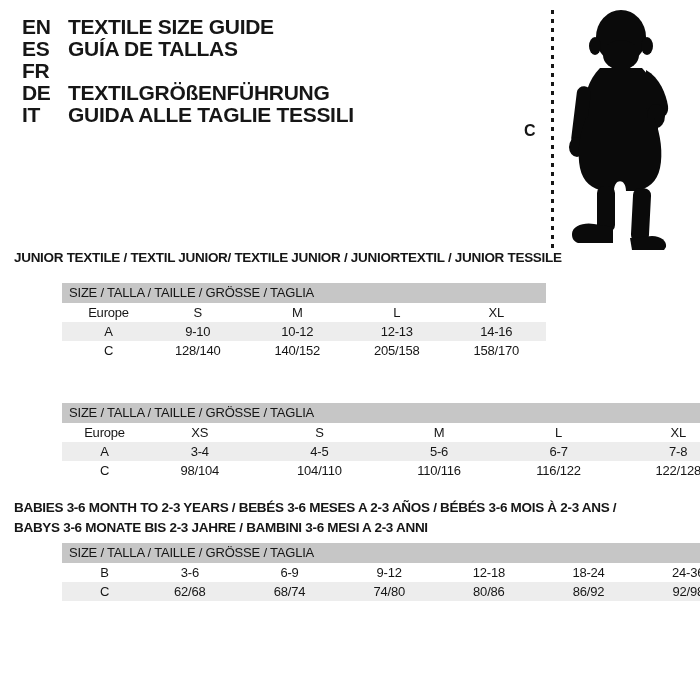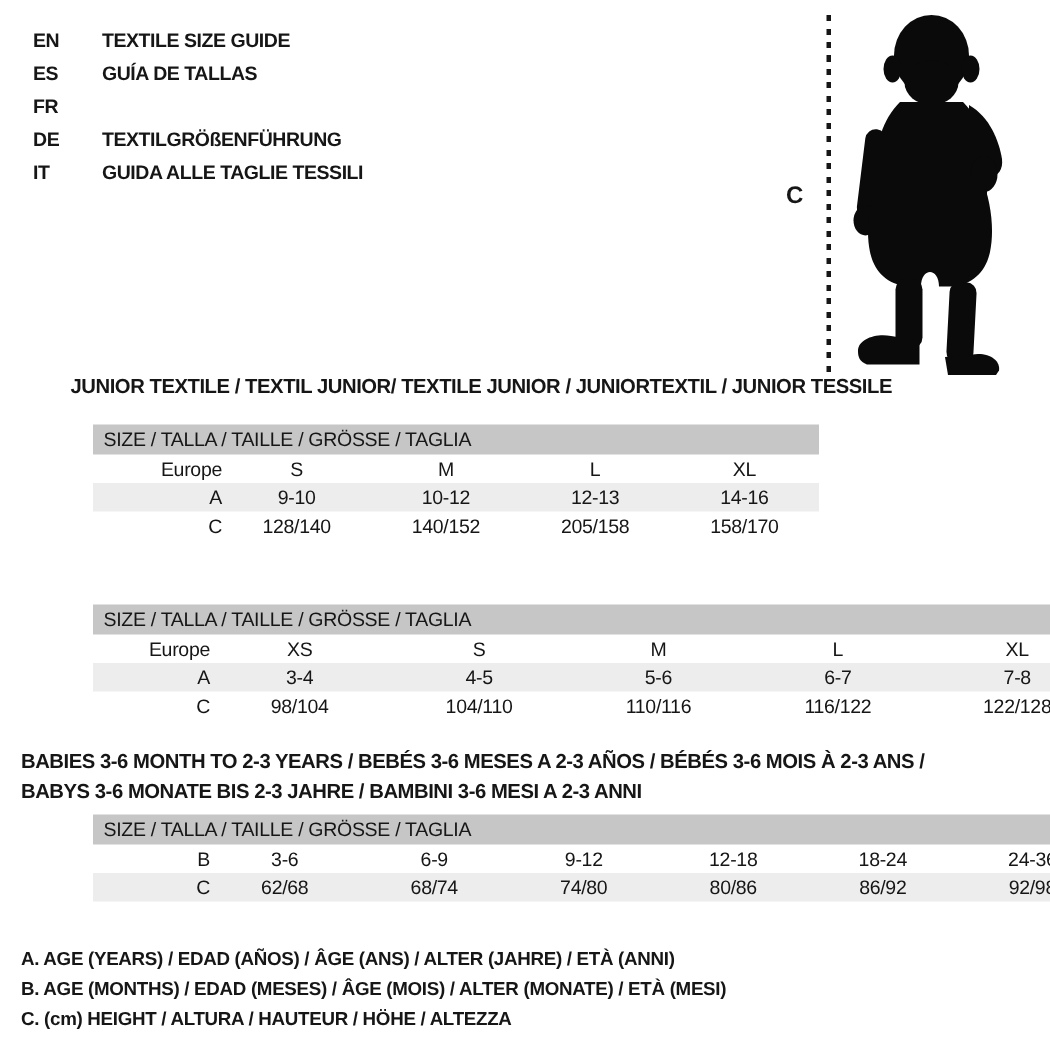--- a/index.html
+++ b/index.html
@@ -9,41 +9,41 @@
     --alt_row:#ededed;
     --silhouette:#0a0a0a;
   }
   *{box-sizing:border-box;margin:0;padding:0;}
   html,body{background:#f4f4f4;}
   body{font-family:"Liberation Sans","DejaVu Sans",sans-serif;color:var(--text);}
   .canvas{position:relative;width:700px;height:700px;background:var(--background);overflow:hidden;}
 
   
   .lang-block{position:absolute;left:22px;top:16px;}
-  .lang-row{display:flex;height:22px;line-height:22px;font-weight:bold;font-size:13px;letter-spacing:-0.3px;}
+  .lang-row{display:flex;height:22px;line-height:22px;font-weight:bold;font-size:21px;letter-spacing:-0.3px;}
   .lang-code{width:46px;}
   .lang-title{white-space:nowrap;text-align:center;}
 
   
   .dash-line{position:absolute;left:551px;top:10px;width:3px;height:240px;
     background:repeating-linear-gradient(to bottom,var(--text) 0 4px,transparent 4px 9px);}
   .height-label{position:absolute;left:524px;top:122px;font-weight:bold;font-size:16px;}
   .silhouette{position:absolute;left:560px;top:6px;width:136px;height:246px;}
 
   
   .tbl-title{position:absolute;left:14px;font-weight:bold;font-size:13.5px;letter-spacing:-0.3px;white-space:nowrap;}
   .tbl-title .sub{font-size:9px;vertical-align:sub;}
   .tbl{position:absolute;left:14px;font-size:13px;letter-spacing:-0.2px;margin-left:48px;}
   .tbl .bar{height:20px;line-height:20px;background:var(--header_bar);padding-left:7px;white-space:nowrap;}
   .tbl .row{display:flex;height:19px;line-height:19px;}
   .tbl .row.alt{background:var(--alt_row);}
-  .tbl .c0{padding-left:7px;text-align:right;}
+  .tbl .c0{padding-left:7px;text-align:center;}
   .tbl .cn{flex:1;text-align:center;}
   #t1{top:283px;width:484px;} #t1 .c0{width:86px;}
-  #t1-title{top:250px;margin-left:33px;}
+  #t1-title{top:250px;}
   #t2{top:403px;width:676px;} #t2 .c0{width:78px;}
   #t2-title{top:376px;}
   #t3{top:543px;width:676px;} #t3 .c0{width:78px;}
   #t3-title{top:498px;line-height:20px;}
 
   
   .footnotes{position:absolute;left:14px;top:629px;font-weight:bold;font-size:12.5px;letter-spacing:-0.2px;line-height:20px;}
 </style>
 </head>
 <body>
@@ -166,19 +166,14 @@
       <span class="c0">C</span>
       <span class="cn">62/68</span>
       <span class="cn">68/74</span>
       <span class="cn">74/80</span>
       <span class="cn">80/86</span>
       <span class="cn">86/92</span>
       <span class="cn">92/98</span>
     </div>
   </div>
 
-  <div class="footnotes">
-    <div>A. AGE (YEARS) / EDAD (AÑOS) / ÂGE (ANS) / ALTER (JAHRE) / ETÀ (ANNI)</div>
-    <div>B. AGE (MONTHS) / EDAD (MESES) / ÂGE (MOIS) / ALTER (MONATE) / ETÀ (MESI)</div>
-    <div>C. (cm) HEIGHT / ALTURA / HAUTEUR / HÖHE / ALTEZZA</div>
-  </div>
 
 </div>
 
 </body></html>

